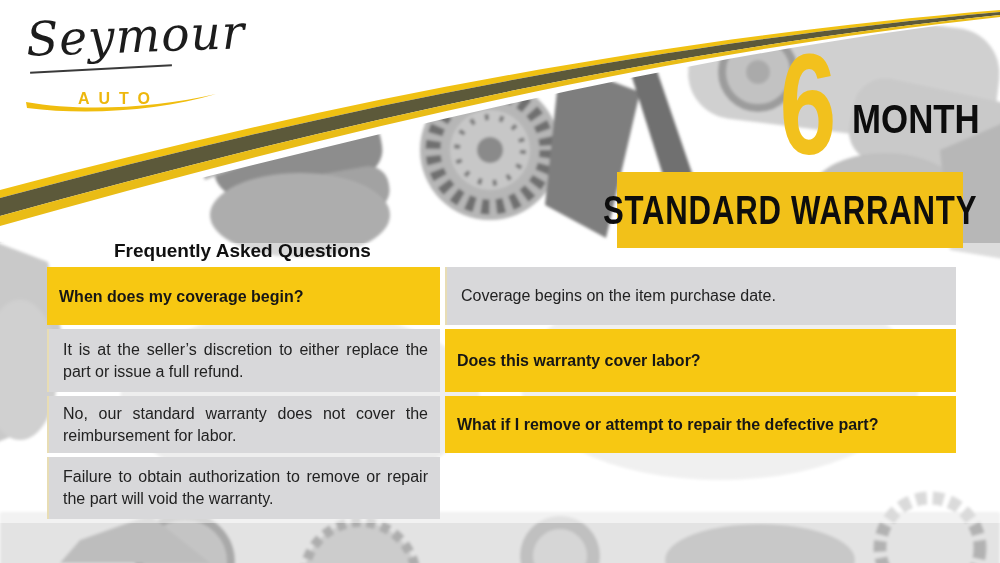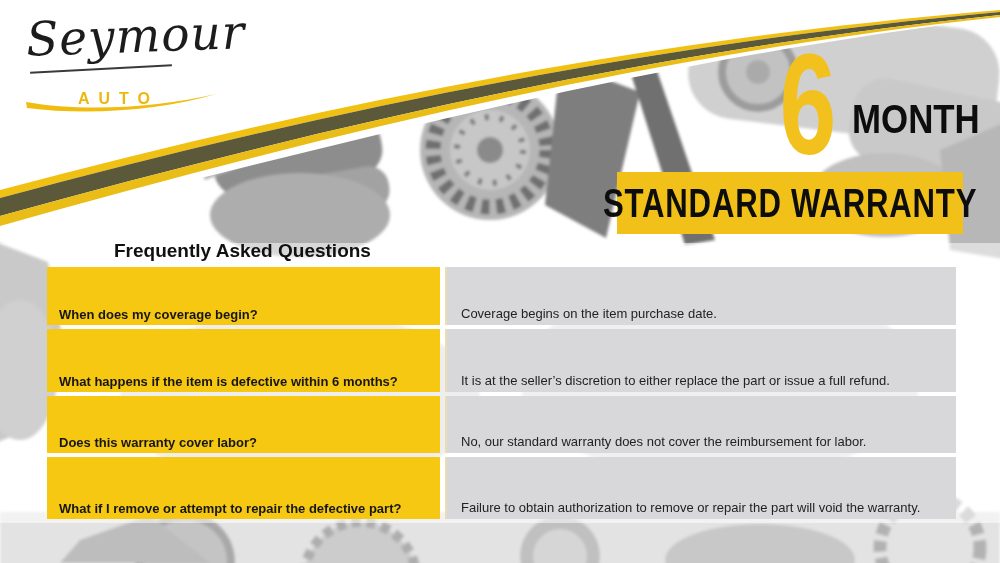--- a/index.html
+++ b/index.html
@@ -30,37 +30,37 @@
     left:752px;top:34px;width:112px;text-align:center;
     font-size:142px;font-weight:bold;line-height:1;color:#F2C11D;
     transform:scaleX(.72);transform-origin:center top;
   }
   .hero-month{
     left:852px;top:99px;
     font-size:41px;font-weight:bold;color:#0d0d0d;line-height:1;
     transform:scaleX(.85);transform-origin:left top;
   }
   .hero-banner{
-    left:617px;top:172px;width:346px;height:62px;background:#F2C119;
+    left:617px;top:172px;width:346px;height:76px;background:#F2C119;
     display:flex;align-items:center;justify-content:center;
   }
   .hero-banner span{
     font-size:41px;font-weight:bold;color:#0d0d0d;letter-spacing:1px;white-space:nowrap;
     transform:scaleX(.76);transform-origin:center center;
   }
 
   
   .faq-title{left:114px;top:240px;font-size:19px;font-weight:bold;color:#101010;}
   .faq-table{
     left:47px;top:267px;width:909px;
     display:grid;grid-template-columns:393px 511px;
     grid-template-rows:58px 63px 57px 62px;
     gap:4px 5px;
   }
-  .cell{display:flex;align-items:flex-end;font-size:13px;line-height:21px;}
+  .cell{display:flex;align-items:center;font-size:16px;line-height:21px;}
   .cell.q{
     background:#F7C812;color:#161616;font-weight:bold;
     padding:0 14px 0 12px;
   }
   .cell.a{
     background:#D8D8DA;color:#222222;
     padding:0 12px 0 14px;text-align:justify;line-height:22px;
     border-left:2px solid rgba(245,225,150,.55);
   }
 </style>
@@ -151,23 +151,20 @@
 <div class="abs faq-title">Frequently Asked Questions</div>
 
 <div class="abs faq-table">
   <div class="cell q">
       <span>When does my coverage begin?</span>
     </div>
   <div class="cell a">
       <span>Coverage begins on the item purchase date.</span>
     </div>
 
-  <div class="cell q">
-      <span>What happens if the item is defective within 6 months?</span>
-    </div>
   <div class="cell a">
       <span>It is at the seller’s discretion to either replace the part or issue a full refund.</span>
     </div>
 
   <div class="cell q">
       <span>Does this warranty cover labor?</span>
     </div>
   <div class="cell a">
       <span>No, our standard warranty does not cover the reimbursement for labor.</span>
     </div>

